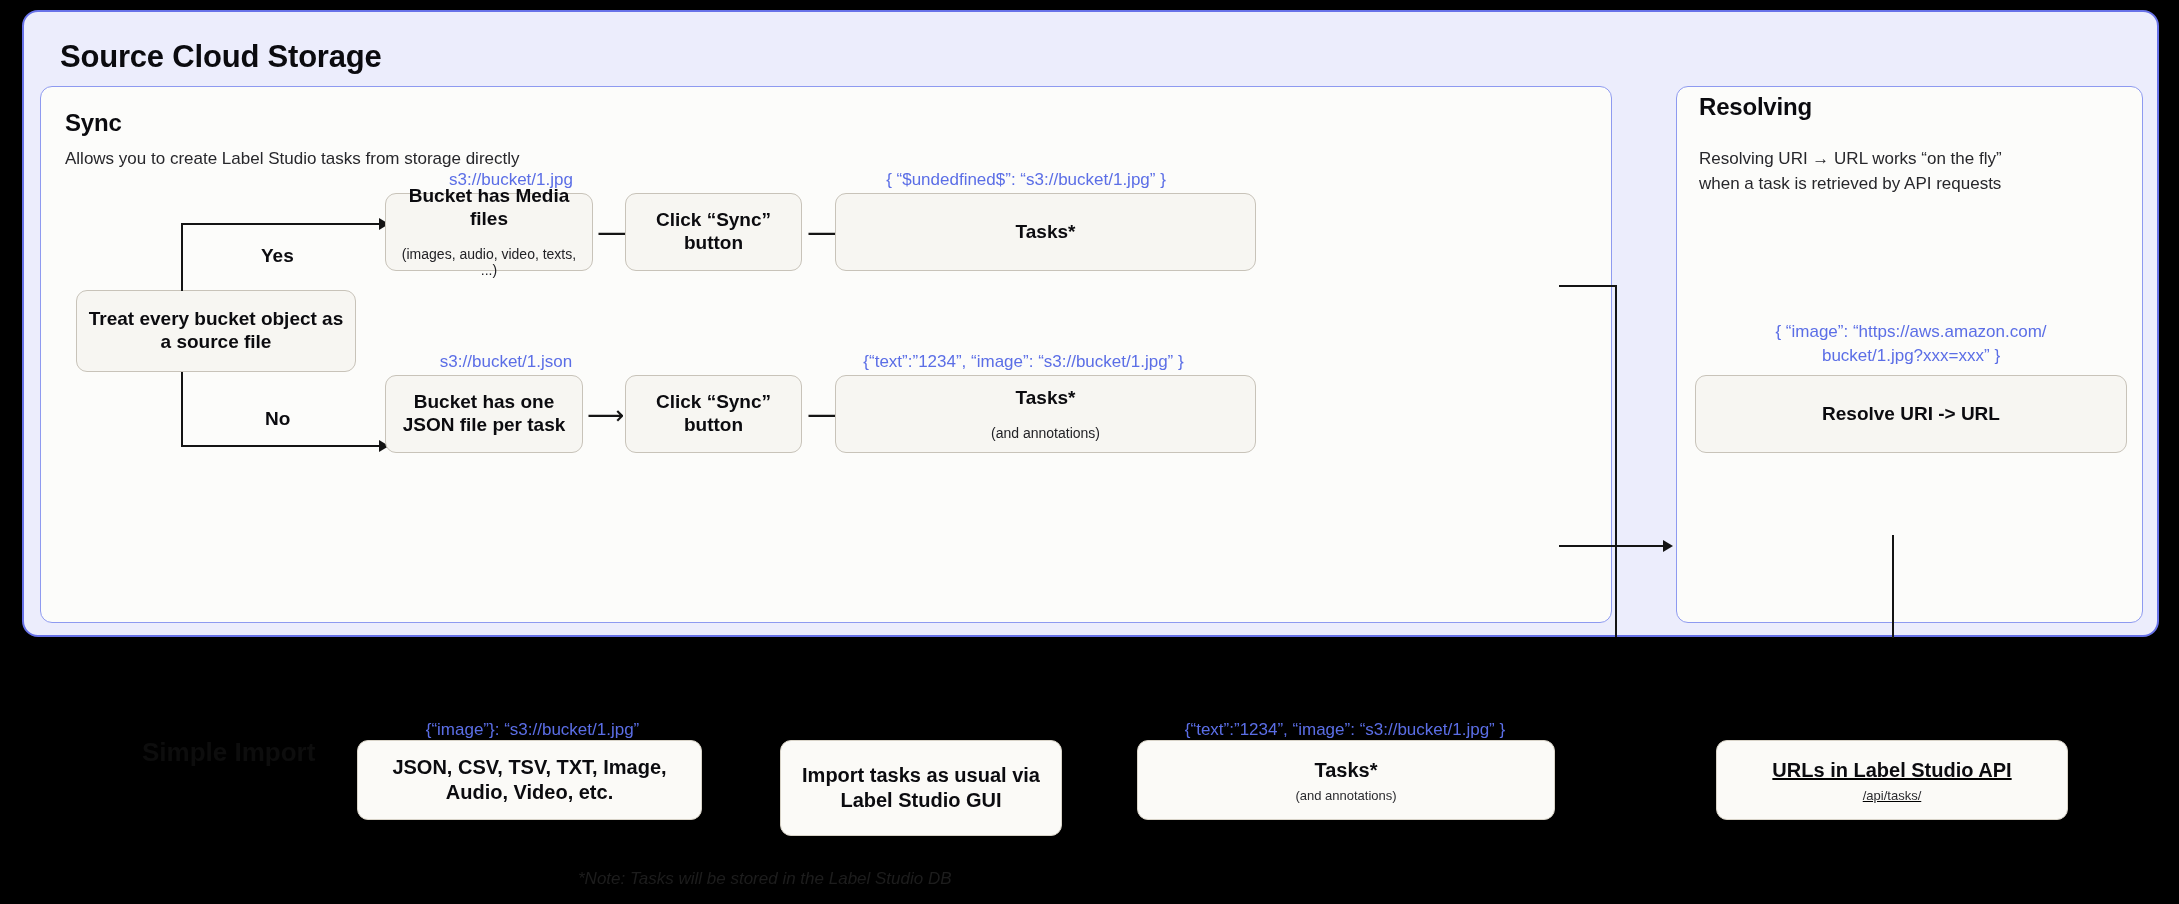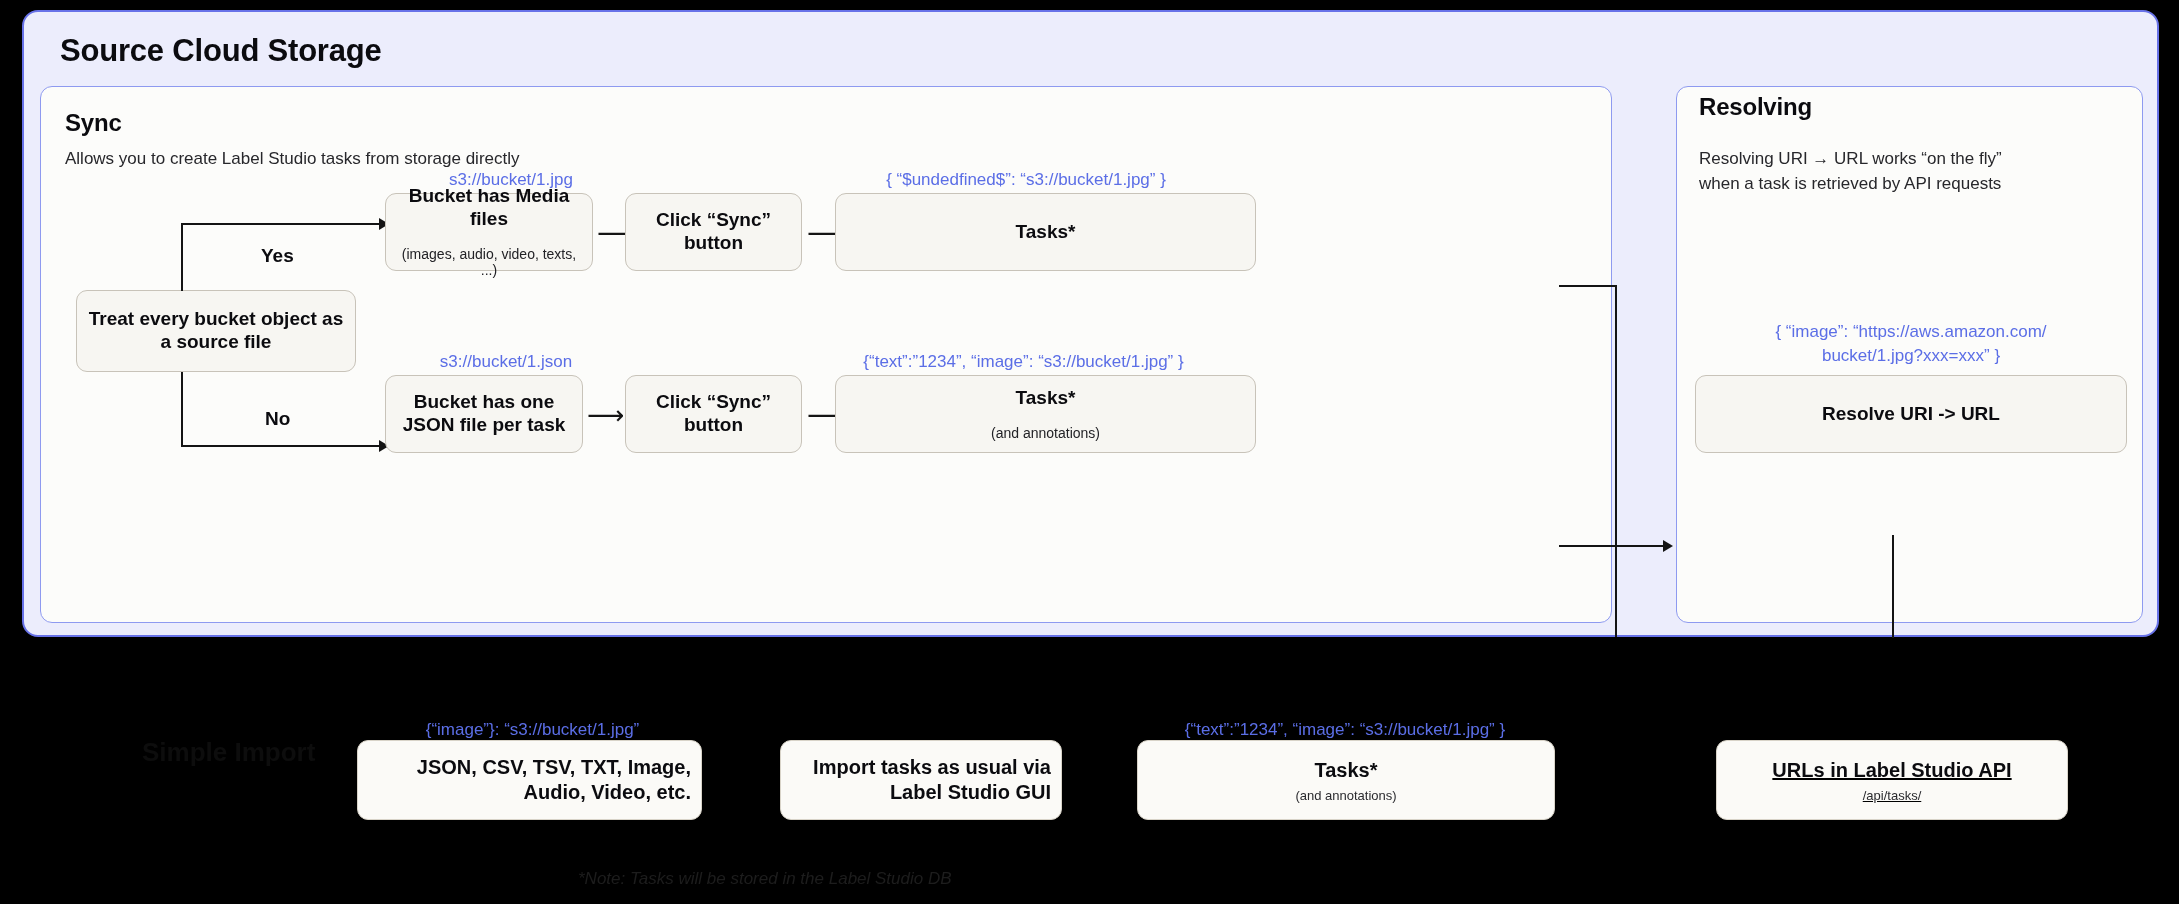--- a/index.html
+++ b/index.html
@@ -13,21 +13,21 @@
 
   
   .outer-panel {
     position: absolute; left: 22px; top: 10px;
     width: 2137px; height: 627px;
     background: #ecedfc;
     border: 2px solid #6872e8;
     border-radius: 16px;
   }
   .panel-title {
-    position: absolute; left: 36px; top: 21px;
+    position: absolute; left: 36px; top: 27px;
     font-size: 31px; font-weight: 700; color: #0b0b0f;
     letter-spacing: -0.2px;
   }
 
   
   .sub-panel {
     position: absolute;
     background: #fcfcfa;
     border: 1.5px solid #8e9af0;
     border-radius: 12px;
@@ -59,21 +59,21 @@
   .fbox .sub { font-size: 14px; font-weight: 400; color: #222226; margin-top: 15px; line-height: 1.2; }
 
   
   .wbox {
     position: absolute;
     background: #fbfaf7;
     border: 1.5px solid #d8d3c8;
     border-radius: 11px;
     display: flex; flex-direction: column;
     align-items: center; justify-content: center;
-    text-align: right; padding: 12px 10px;
+    text-align: center; padding: 12px 10px;
   }
   .wbox .ttl { font-size: 20px; font-weight: 700; color: #0b0b0f; line-height: 1.25; }
   .wbox .sub { font-size: 13px; font-weight: 400; color: #2a2a2e; margin-top: 5px; }
 
   
   .code {
     position: absolute;
     font-size: 17px; font-weight: 400; color: #5b6ee6;
     text-align: center; line-height: 1.4; white-space: nowrap;
   }
@@ -205,21 +205,21 @@
   <div class="ln v" style="left:1892px; top:535px; height:103px;"></div>
 
   <div class="simple-import">Simple Import</div>
 
   <div class="code" style="left:360px; top:718px; width:345px;">{“image”}: “s3://bucket/1.jpg”</div>
 
   <div class="wbox" style="left:357px; top:740px; width:345px; height:80px;">
     <div class="ttl">JSON, CSV, TSV, TXT, Image, Audio, Video, etc.</div>
   </div>
 
-  <div class="wbox" style="left:780px; top:740px; width:282px; height:80px;">
+  <div class="wbox" style="left:780px; top:740px; width:282px; height:96px;">
     <div class="ttl">Import tasks as usual via Label Studio GUI</div>
   </div>
 
   <div class="code" style="left:1130px; top:718px; width:430px;">{“text”:”1234”,  “image”: “s3://bucket/1.jpg” }</div>
 
   <div class="wbox" style="left:1137px; top:740px; width:418px; height:80px;">
     <div class="ttl">Tasks*</div>
     <div class="sub">(and annotations)</div>
   </div>
 

